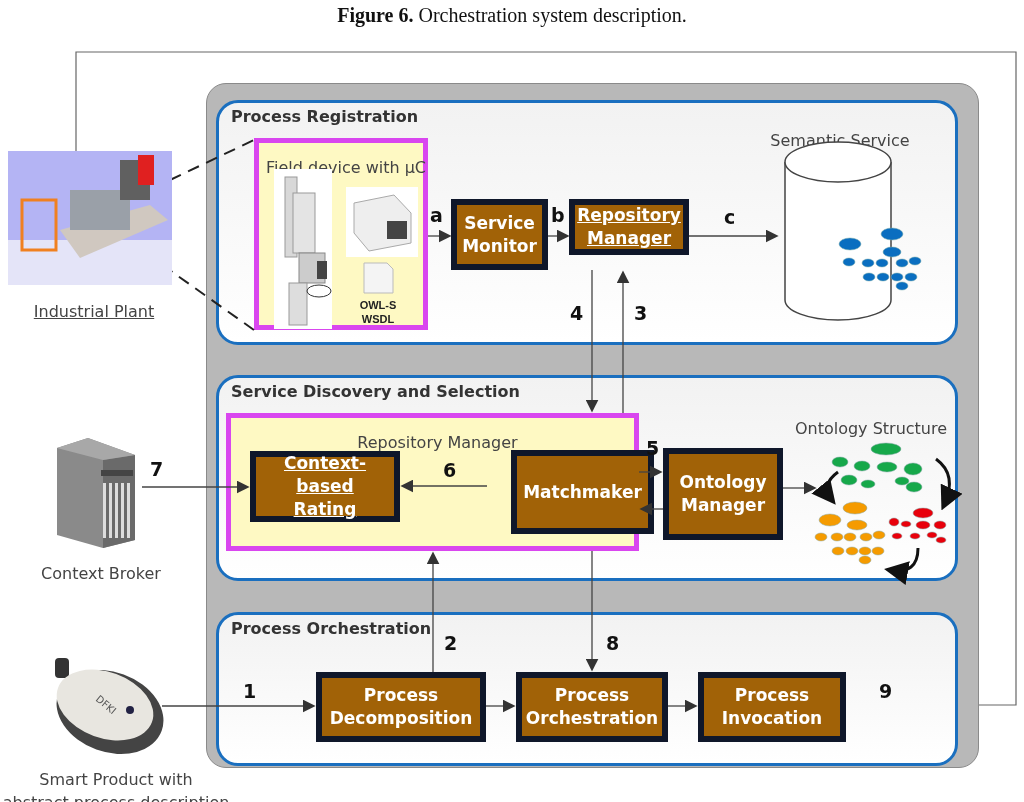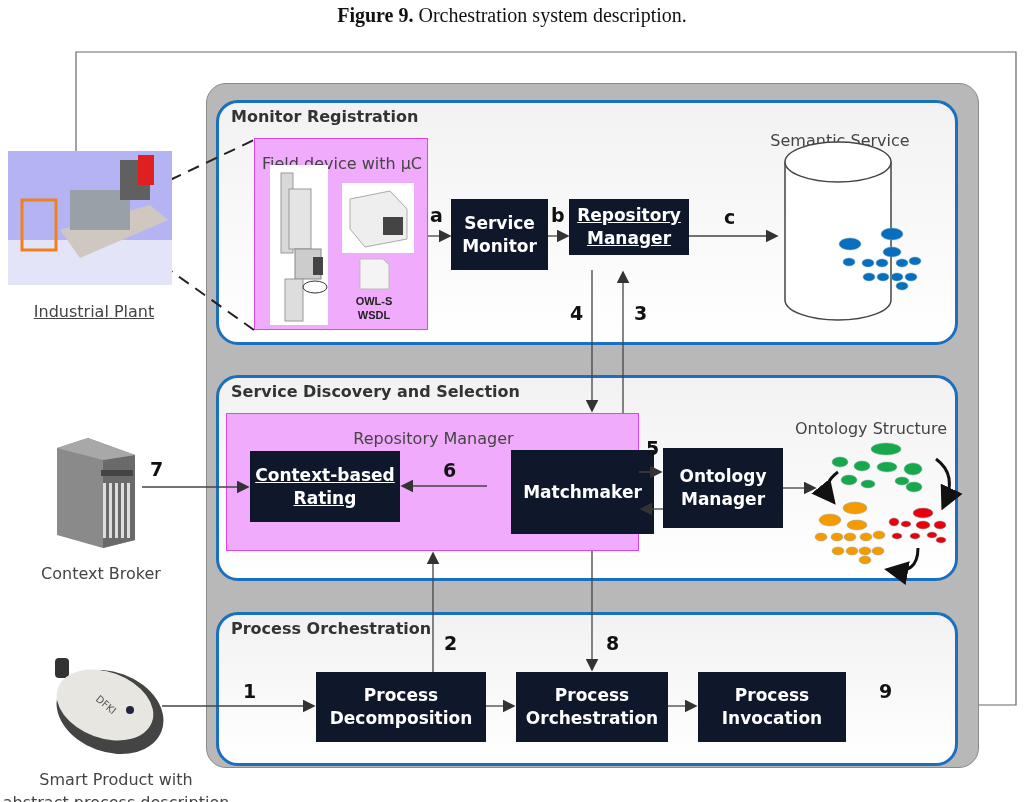--- a/index.html
+++ b/index.html
@@ -6,48 +6,48 @@
   body { width: 1024px; height: 802px; position: relative; overflow: hidden;
          font-family: "DejaVu Sans", "Liberation Sans", sans-serif; }
   .caption { position: absolute; top: 4px; left: 0; width: 1024px; text-align: center;
              font-family: "Liberation Serif", "DejaVu Serif", serif; font-size: 20px; color: #111; }
   .caption b { font-weight: bold; }
   .outer { position: absolute; left: 206px; top: 83px; width: 771px; height: 683px;
            background: #b8b8b8; border: 1px solid #8a8a8a; border-radius: 20px; }
   .panel { position: absolute; left: 216px; width: 742px; border: 3px solid #1a6fbf;
            border-radius: 22px; background: linear-gradient(#f2f2f2, #ffffff); box-sizing: border-box; }
   .panel-title { position: absolute; left: 12px; top: 4px; font-weight: bold; font-size: 16px; color: #333; }
-  .bbox { position: absolute; background: #0f172a; color: #fff; font-weight: bold; font-size: 17px;
+  .bbox { position: absolute; background: #a16207; color: #fff; font-weight: bold; font-size: 17px;
           display: flex; align-items: center; justify-content: center; text-align: center;
-          line-height: 1.35; border: 3px solid #0f172a; box-sizing: border-box; white-space: pre-line; }
+          line-height: 1.35; border: 6px solid #0f172a; box-sizing: border-box; white-space: pre-line; }
   .label { position: absolute; font-size: 16px; color: #444; text-align: center; white-space: pre-line; line-height: 1.4; margin-top: 12px; }
   .num { position: absolute; font-weight: bold; font-size: 19px; color: #111; }
-  .graybox { position: absolute; background: #f0abfc; border: 1px solid #d946ef; box-sizing: border-box; }
+  .graybox { position: absolute; background: #fef9c3; border: 5px solid #d946ef; box-sizing: border-box; }
   svg.overlay { position: absolute; left: 0; top: 0; }
 </style>
 </head>
 <body>
 
 <div class="caption">
-  <b>Figure 9.</b><span> Orchestration system description.</span>
+  <b>Figure 6.</b><span> Orchestration system description.</span>
 </div>
 
 <svg class="overlay" width="1024" height="802">
   <defs>
     <marker id="ah" markerWidth="10" markerHeight="10" refX="8" refY="5" orient="auto">
       <path d="M0,0 L10,5 L0,10 z" fill="#333"></path>
     </marker>
   </defs>
   <polyline points="845,705 1016,705 1016,52 76,52 76,190" fill="none" stroke="#666" stroke-width="1.2" marker-end="url(#ah)"></polyline>
 </svg>
 
 <div class="outer"></div>
 
 <div class="panel" style="top:100px;height:245px;">
-  <div class="panel-title">Monitor Registration</div>
+  <div class="panel-title">Process Registration</div>
 </div>
 
 <div class="panel" style="top:375px;height:206px;">
   <div class="panel-title">Service Discovery and Selection</div>
 </div>
 
 <div class="panel" style="top:612px;height:154px;">
   <div class="panel-title">Process Orchestration</div>
 </div>
 
@@ -76,21 +76,21 @@
 Manager</div>
 <div class="label" style="left:750px;top:118px;width:180px;">Semantic Service
 Repository</div>
 
 <div class="graybox" style="left:226px;top:413px;width:413px;height:138px;">
   <div class="label" style="left:0;top:2px;width:413px;">Repository Manager</div>
 </div>
 <div class="bbox" style="left:250px;top:451px;width:150px;height:71px;text-decoration:underline;">Context-based
 Rating</div>
 <div class="bbox" style="left:487px;top:450px;width:143px;height:84px;margin-left:24px;">Matchmaker</div>
-<div class="bbox" style="left:663px;top:448px;width:120px;height:80px;">Ontology
+<div class="bbox" style="left:663px;top:448px;width:120px;height:92px;">Ontology
 Manager</div>
 <div class="label" style="left:786px;top:406px;width:170px;">Ontology Structure</div>
 
 <div class="bbox" style="left:316px;top:672px;width:170px;height:70px;">Process
 Decomposition</div>
 <div class="bbox" style="left:516px;top:672px;width:152px;height:70px;">Process
 Orchestration</div>
 <div class="bbox" style="left:698px;top:672px;width:148px;height:70px;">Process
 Invocation</div>
 

